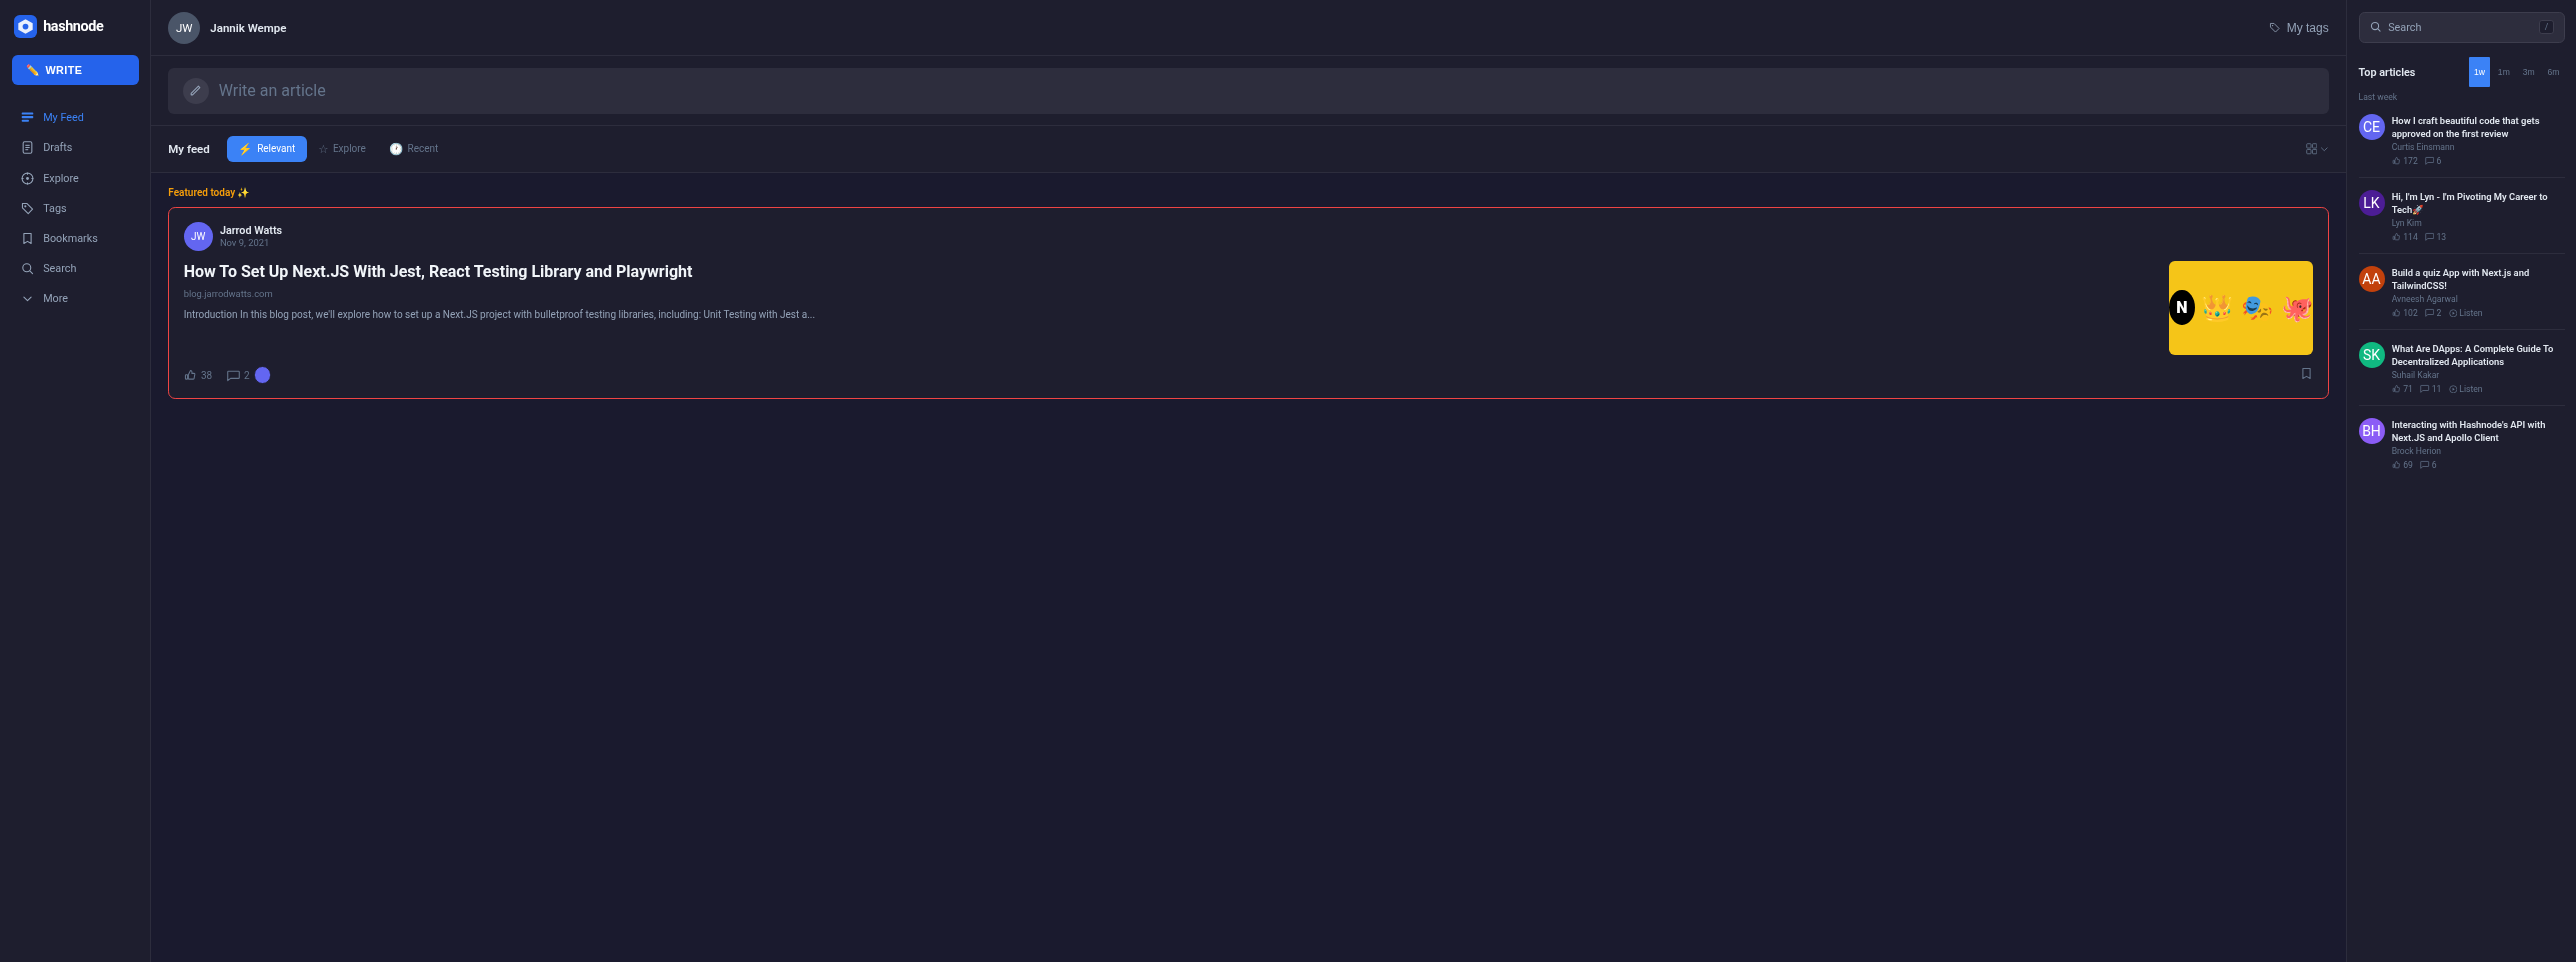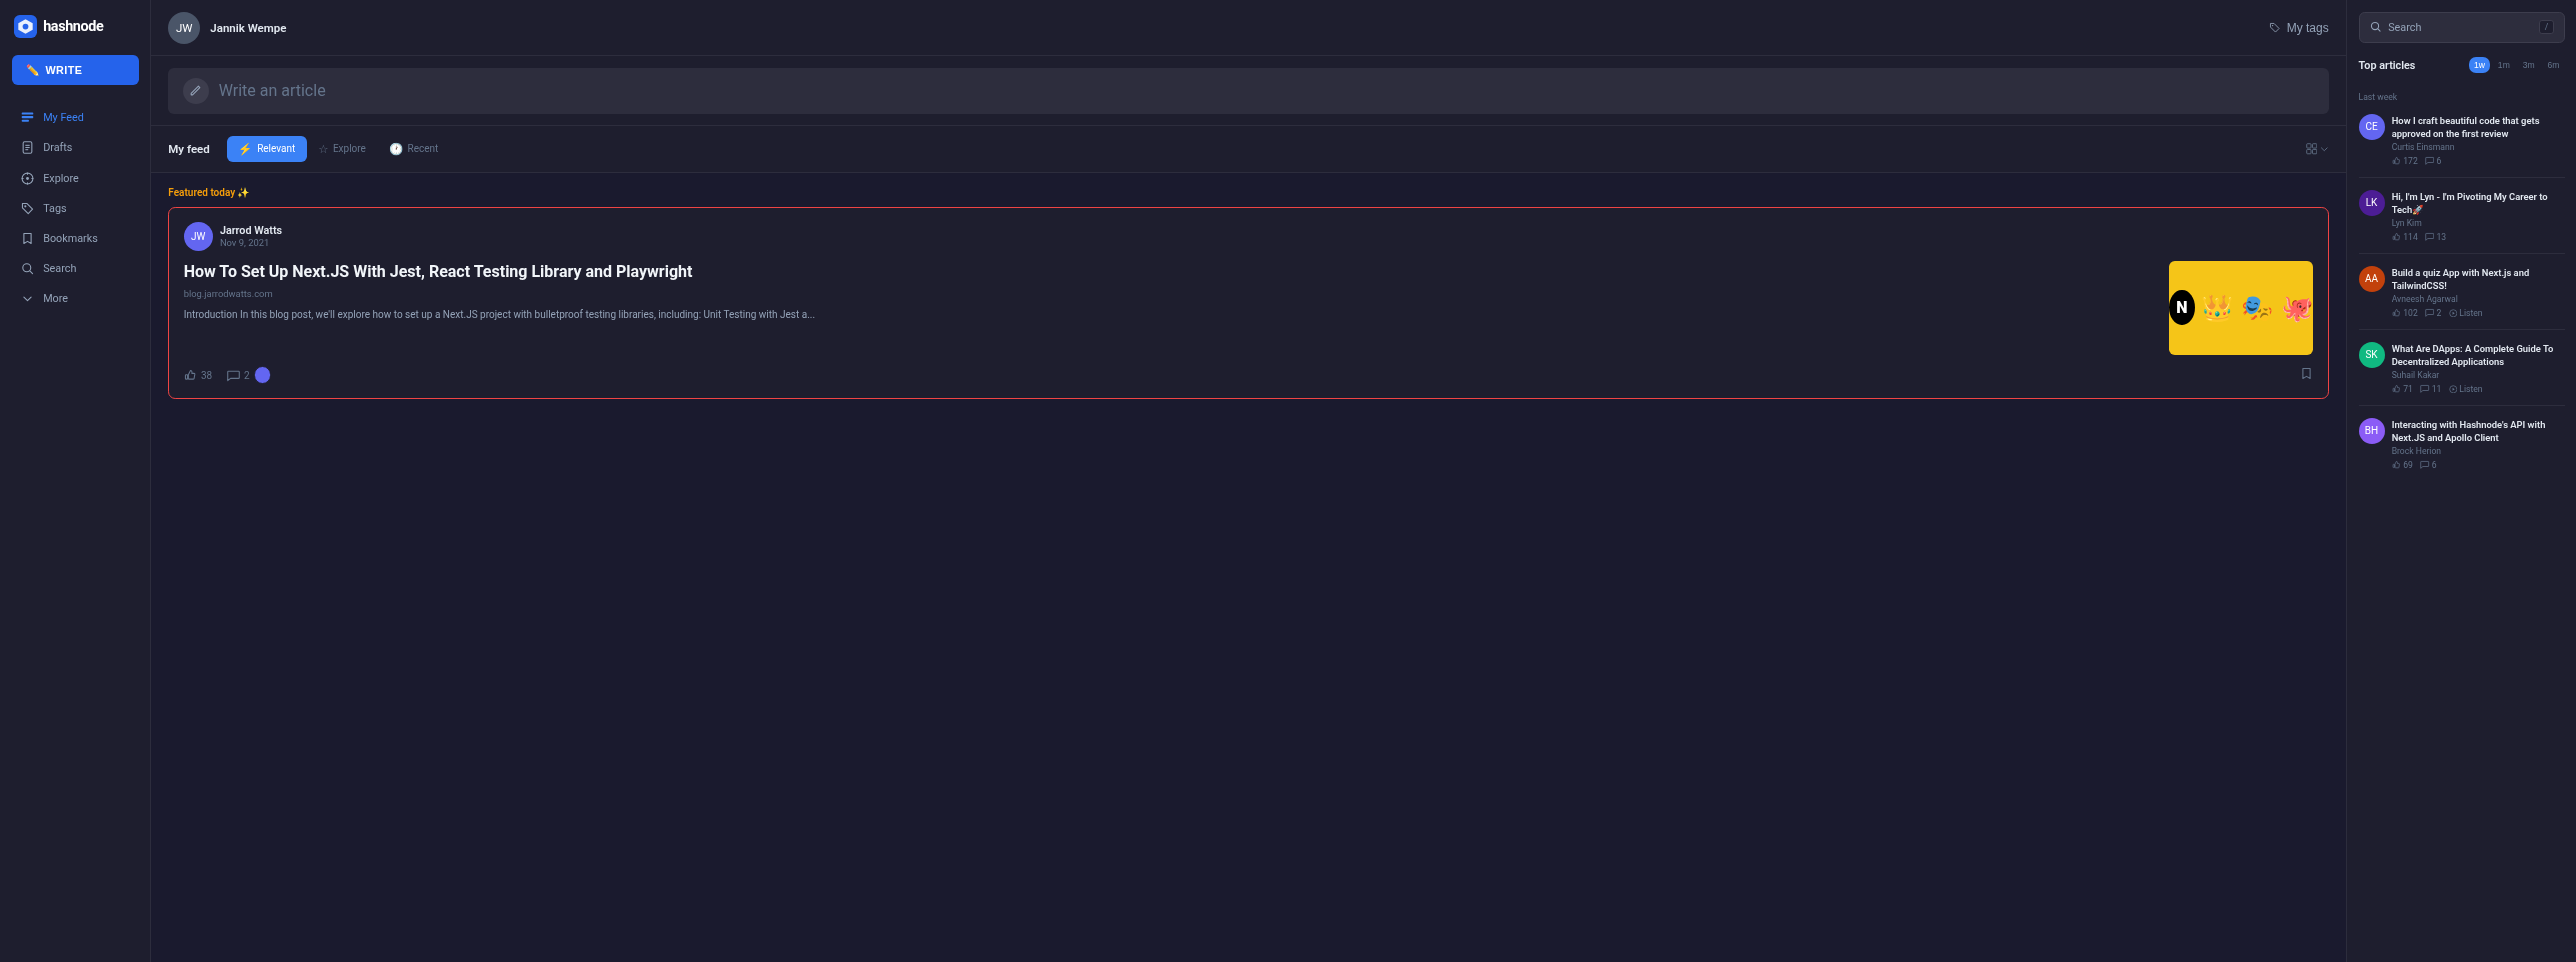--- a/index.html
+++ b/index.html
@@ -348,35 +348,35 @@
       border-radius: 2.9px;
       padding: 1.4px 4.3px;
       font-size: 8.6px;
       color: #64748b;
     }
 
     .top-articles-header {
       display: flex;
       align-items: center;
       gap: 5.8px;
-      margin-bottom: 19px;
+      margin-bottom: 5px;
     }
     .top-articles-title {
       font-size: 10.8px;
       font-weight: 600;
       color: #e2e8f0;
     }
     .time-filter {
       display: flex;
       gap: 2.9px;
       margin-left: auto;
     }
     .time-btn {
-      padding: 3px 5px;
-      border-radius: 7px;
+      padding: 10px 5px;
+      border-radius: 1px;
       font-size: 8.6px;
       cursor: pointer;
       border: none;
       text-align: center;
     }
     .time-btn.active {
       background: #3b82f6;
       color: #fff;
     }
     .time-btn:not(.active) {
@@ -402,21 +402,21 @@
     }
     .top-article-avatar {
       width: 26px;
       height: 26px;
       border-radius: 50%;
       background: #4a5568;
       flex-shrink: 0;
       display: flex;
       align-items: center;
       justify-content: center;
-      font-size: 10px;
+      font-size: 14px;
       color: #fff;
       overflow: hidden;
     }
     .top-article-content { flex: 1; }
     .top-article-title {
       font-size: 9.4px;
       font-weight: 600;
       color: #e2e8f0;
       line-height: 1.4;
       margin-bottom: 2.2px;

